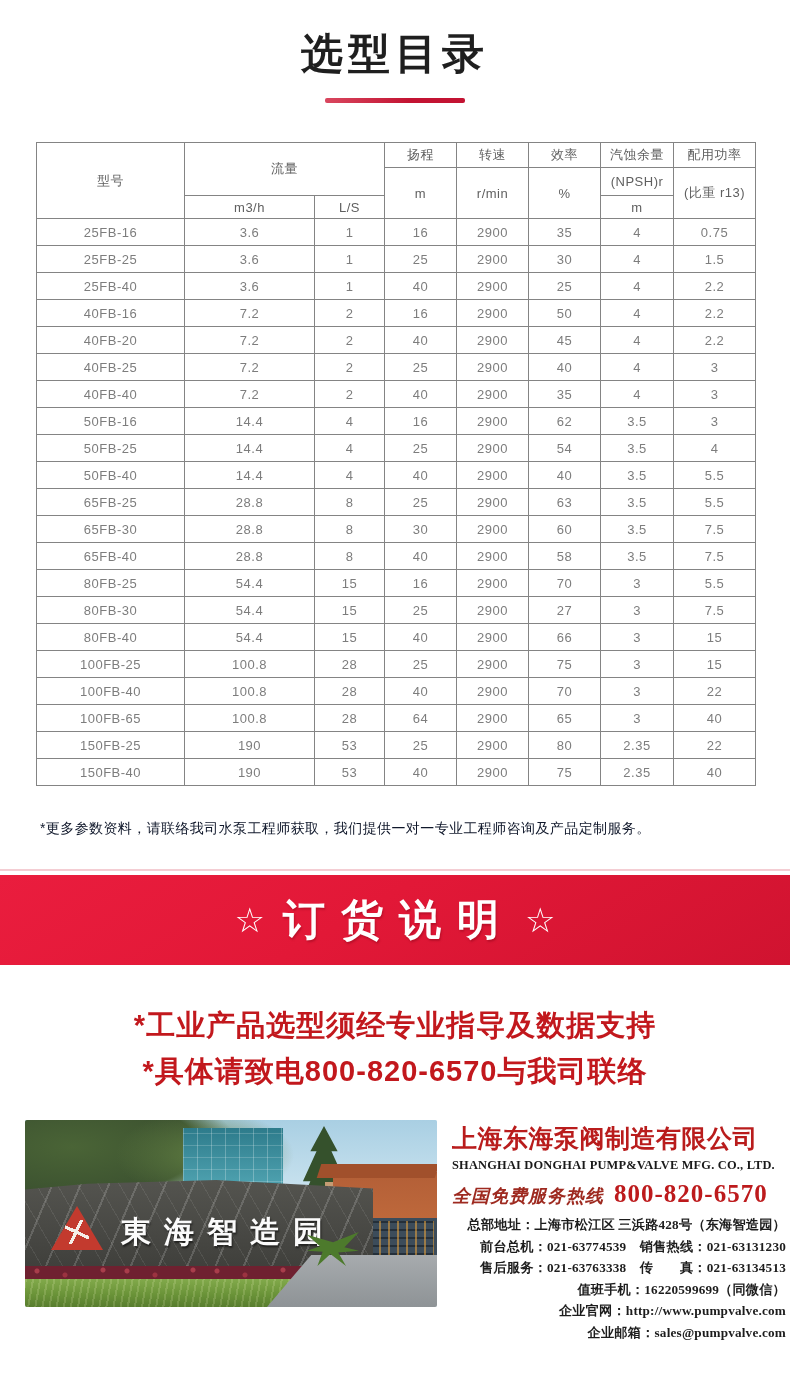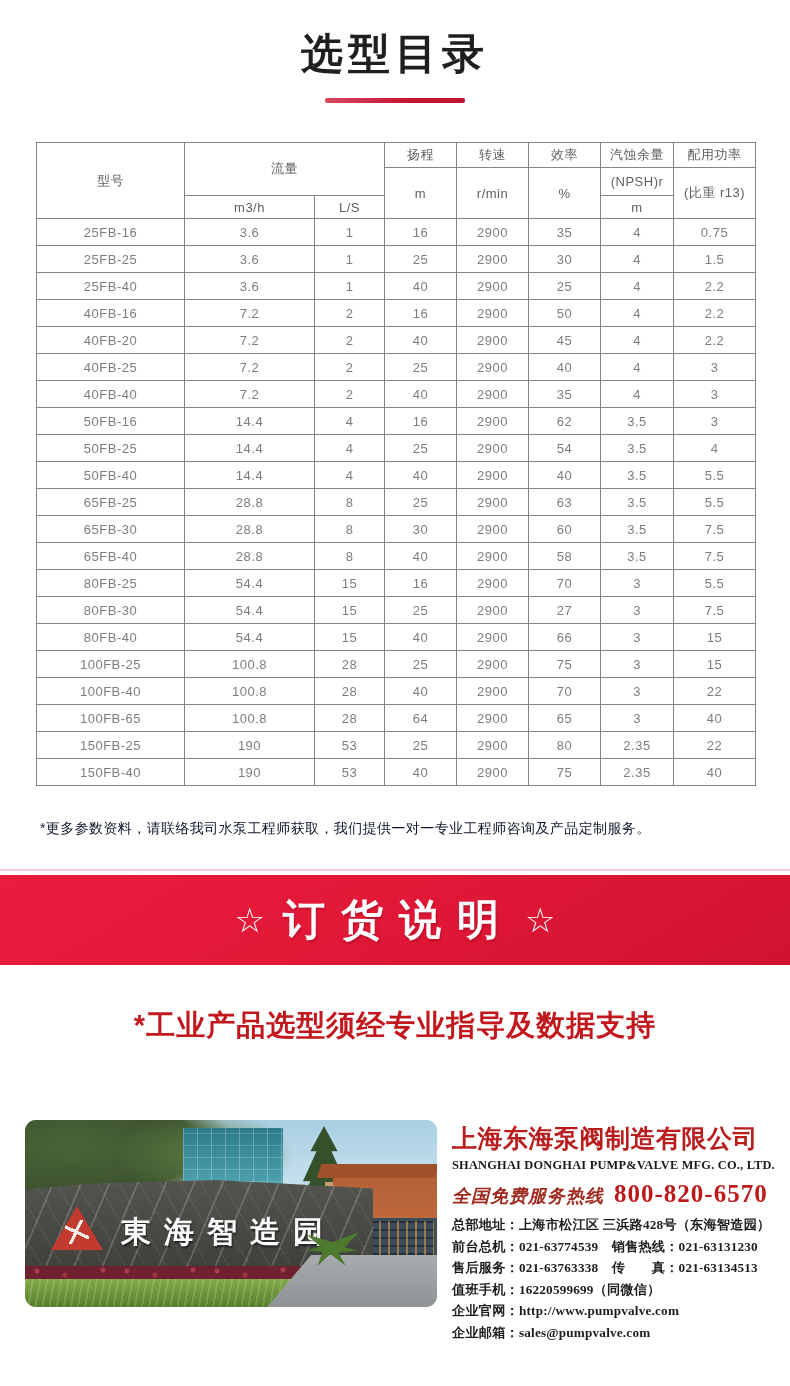--- a/index.html
+++ b/index.html
@@ -60,21 +60,21 @@
     position:absolute; left:0; width:790px; text-align:center;
     font-family:Liberation Sans, sans-serif;
     font-weight:700; font-size:29px; color:#c2181d; letter-spacing:1px;
   }
   .slogan-1 { top:1006px; }
   .slogan-2 { top:1052px; }
 
   
   .photo {
     position:absolute; left:25px; top:1120px; width:412px; height:187px;
-    overflow:hidden; border-radius:11px; background:#cde4ef;
+    overflow:hidden; border-radius:2px; background:#cde4ef;
   }
   .ph-sky   { position:absolute; inset:0; background:linear-gradient(180deg,#a9cfe3 0%,#cfe6f1 45%,#ecf5f9 75%); }
   .ph-trees-left { position:absolute; left:-40px; top:-25px; width:250px; height:115px;
     background:radial-gradient(ellipse at 35% 45%, #4a6436 0%, #3c5230 55%, rgba(60,82,48,0) 72%); }
   .ph-trees-left2 { position:absolute; left:90px; top:-10px; width:180px; height:90px;
     background:radial-gradient(ellipse at 50% 50%, #5d7a40 0%, rgba(93,122,64,0) 70%); }
   .ph-building { position:absolute; left:158px; top:8px; width:100px; height:78px;
     background:linear-gradient(180deg,#2d7b8b 0%,#4da0ae 70%,#7dbcc6 100%); }
   .ph-building .glass-grid { position:absolute; inset:0;
     background:
@@ -135,21 +135,21 @@
     font-size:12.4px; font-weight:700; color:#1a1a1a; white-space:nowrap; letter-spacing:.2px;
   }
   .hotline { margin-top:7px; white-space:nowrap;
     font-family:"Liberation Serif","DejaVu Serif",serif; font-weight:700; }
   .hotline-label { font-size:18px; color:#9e2a20; letter-spacing:1px;font-style:italic; }
   .hotline-number { font-size:25px; color:#bd1a1c; margin-left:6px; letter-spacing:1px; }
   .contact-list { margin-top:6px; }
   .contact-line {
     font-family:"Liberation Serif","DejaVu Serif",serif;
     font-size:13.2px; font-weight:700; color:#1d1d1d;
-    line-height:21.5px; white-space:nowrap; letter-spacing:.2px;
+    line-height:21.5px; white-space:nowrap; letter-spacing:.2px;text-align:right;
   }
 </style>
 </head>
 <body>
 
 <div class="page">
 
   <div class="title-wrap">
     <div class="page-title">选型目录</div>
     <div class="title-underline"></div>
@@ -406,20 +406,21 @@
   <div class="note">*更多参数资料，请联络我司水泵工程师获取，我们提供一对一专业工程师咨询及产品定制服务。</div>
 
   <div class="pre-banner-line"></div>
   <div class="banner">
     <span class="star">☆</span>
     <span class="banner-text">订货说明</span>
     <span class="star">☆</span>
   </div>
 
   <div class="slogan slogan-1">*工业产品选型须经专业指导及数据支持</div>
+  <div class="slogan slogan-2">*具体请致电800-820-6570与我司联络</div>
 
   <div class="photo">
     <div class="ph-sky"></div>
     <div class="ph-trees-left"></div>
     <div class="ph-trees-left2"></div>
     <div class="ph-building">
         <div class="glass-grid"></div>
       </div>
     <div class="ph-conifer"></div>
     <div class="ph-distant"></div>

